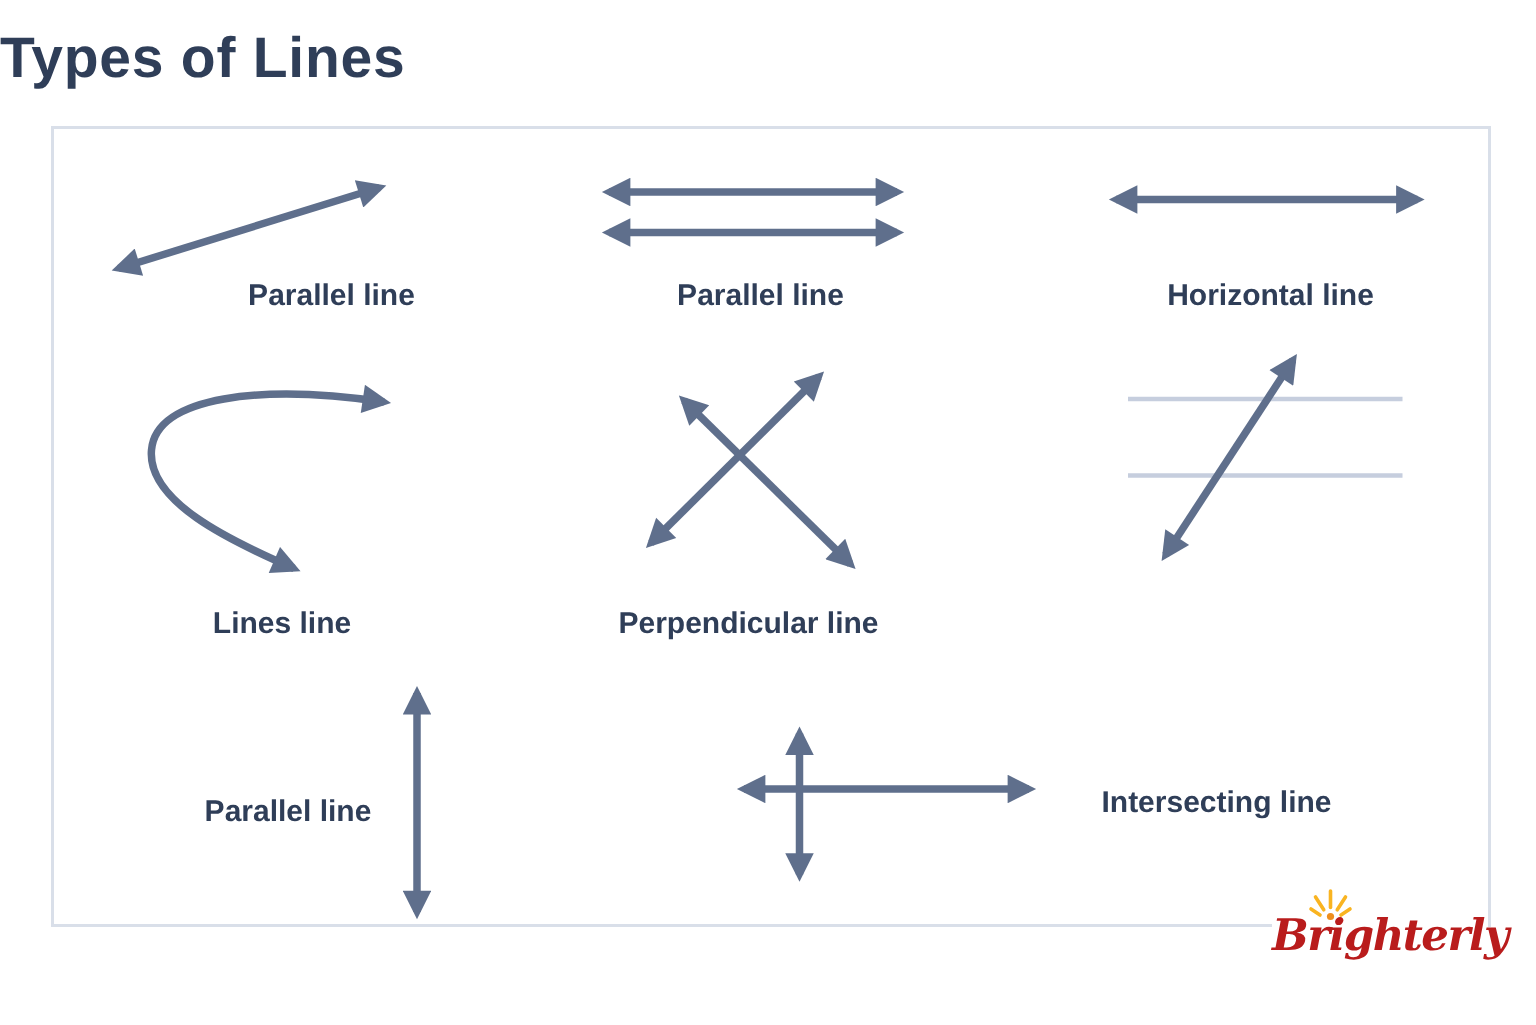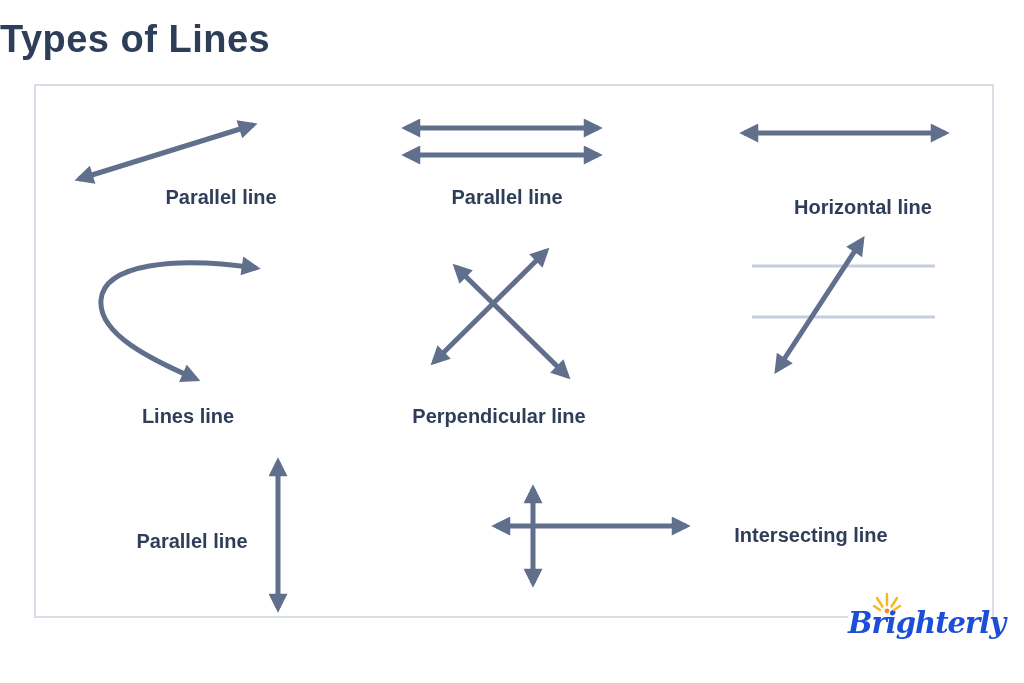--- a/index.html
+++ b/index.html
@@ -68,21 +68,21 @@
     text-align: center;
   }
   .logo .logo-text {
     display: inline-block;
     margin-top: 14px;
     font-family: "DejaVu Serif", "Liberation Serif", serif;
     font-style: italic;
     font-weight: 700;
     font-size: 29px;
     letter-spacing: -1px;
-    color: #1d4ed8;
+    color: #b91c1c;
   }
   .logo .sun {
     position: absolute;
     left: 24px;
     top: -1px;
     width: 30px;
     height: 24px;
   }
 </style>
 </head>
@@ -134,21 +134,21 @@
     </g>
 
     <g>
       <line x1="533" y1="489" x2="533" y2="583" stroke="#5f6f8c" stroke-width="5" marker-start="url(#ah)" marker-end="url(#ah)"></line>
       <line x1="496" y1="526" x2="686" y2="526" stroke="#5f6f8c" stroke-width="5" marker-start="url(#ah)" marker-end="url(#ah)"></line>
     </g>
   </svg>
 
   <div class="lbl" style="left:221px; top:185px;">Parallel line</div>
   <div class="lbl" style="left:507px; top:185px;">Parallel line</div>
-  <div class="lbl" style="left:847px; top:195px;margin-left:16px;">Horizontal line</div>
+  <div class="lbl" style="left:847px; top:185px;">Horizontal line</div>
   <div class="lbl" style="left:188px; top:404px;">Lines line</div>
   <div class="lbl" style="left:499px; top:404px;">Perpendicular line</div>
   <div class="lbl" style="left:192px; top:529px;">Parallel line</div>
   <div class="lbl" style="left:811px; top:523px;">Intersecting line</div>
 
   <div class="logo">
     <svg class="sun" viewBox="0 0 30 24" xmlns="http://www.w3.org/2000/svg">
       <g stroke="#f9b421" stroke-width="2.4" stroke-linecap="round" fill="none">
         <line x1="15" y1="14" x2="15" y2="3"></line>
         <line x1="10.5" y1="15.5" x2="5" y2="7"></line>

